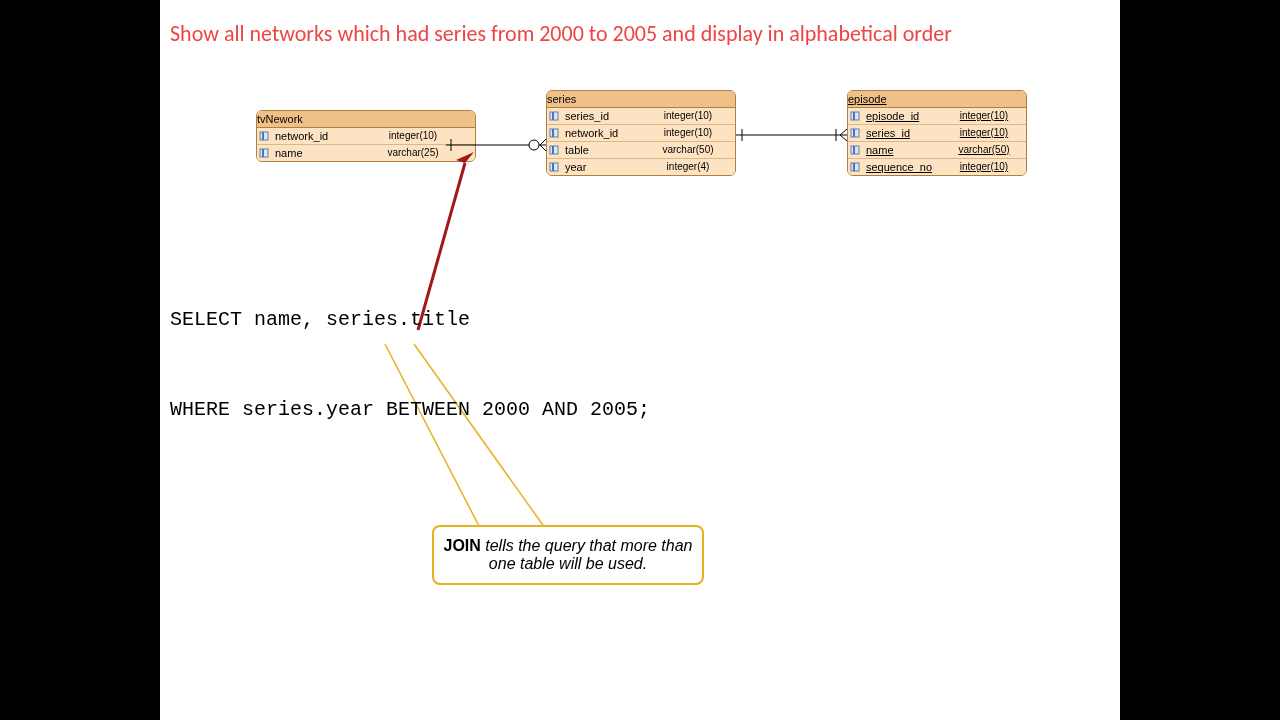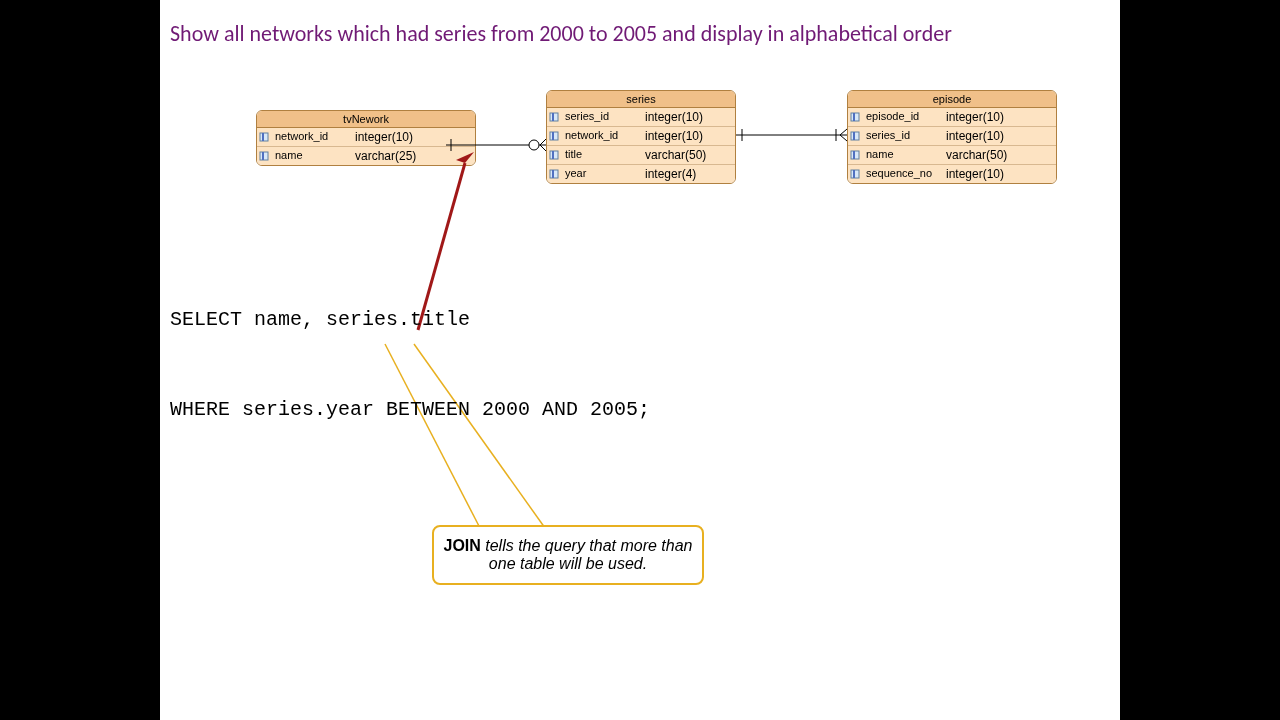--- a/index.html
+++ b/index.html
@@ -17,40 +17,40 @@
     top: 0;
     width: 960px;
     height: 720px;
     background: #fff;
   }
   .heading {
     position: absolute;
     left: 10px;
     top: 20px;
     font-size: 22px;
-    color: #701a75;
+    color: #ef4444;
     font-family: 'Segoe UI', Calibri, Arial, sans-serif;
   }
   .erd {
     position: absolute;
     left: 90px;
     top: 85px;
     width: 780px;
     height: 120px;
   }
   .table-box {
     position: absolute;
     border: 1px solid #b08040;
     border-radius: 6px;
     overflow: hidden;
     font-size: 12px;
   }
   .table-title {
     background: #f0c089;
-    text-align: center;
+    text-align: left;
     font-weight: normal;
     padding: 2px 0;
     font-size: 11px;
     border-bottom: 1px solid #b08040;
   }
   .table-row {
     display: flex;
     border-bottom: 1px solid #d8b890;
     background: #fde3c2;
   }
@@ -63,21 +63,22 @@
   }
   .col-icon svg { display: block; }
   .col-name {
     width: 80px;
     padding: 2px 4px;
     font-size: 11px;
   }
   .col-type {
     flex: 1;
     padding: 2px 4px;
-    font-size: 12px;
+    font-size: 10px;
+    text-align: center;
   }
   .sql-area {
     position: absolute;
     left: 10px;
     top: 270px;
     font-family: 'Courier New', monospace;
     font-size: 20px;
     line-height: 1.0;
     white-space: pre;
   }
@@ -159,36 +160,36 @@
         <div class="col-name">network_id</div>
         <div class="col-type">integer(10)</div>
       </div>
       <div class="table-row">
         <div class="col-icon">
             <svg width="10" height="10">
               <rect x="1" y="1" width="8" height="8" fill="#d8e8f8" stroke="#6080a0"></rect>
               <rect x="3" y="1" width="2" height="8" fill="#5070c0"></rect>
             </svg>
           </div>
-        <div class="col-name">title</div>
+        <div class="col-name">table</div>
         <div class="col-type">varchar(50)</div>
       </div>
       <div class="table-row">
         <div class="col-icon">
             <svg width="10" height="10">
               <rect x="1" y="1" width="8" height="8" fill="#d8e8f8" stroke="#6080a0"></rect>
               <rect x="3" y="1" width="2" height="8" fill="#5070c0"></rect>
             </svg>
           </div>
         <div class="col-name">year</div>
         <div class="col-type">integer(4)</div>
       </div>
     </div>
 
-    <div class="table-box" style="left:597px; top:5px; width:210px;">
+    <div class="table-box" style="left:597px; top:5px; width:180px;text-decoration:underline;">
       <div class="table-title">episode</div>
       <div class="table-row">
         <div class="col-icon">
             <svg width="10" height="10">
               <rect x="1" y="1" width="8" height="8" fill="#d8e8f8" stroke="#6080a0"></rect>
               <rect x="3" y="1" width="2" height="8" fill="#5070c0"></rect>
             </svg>
           </div>
         <div class="col-name">episode_id</div>
         <div class="col-type">integer(10)</div>

